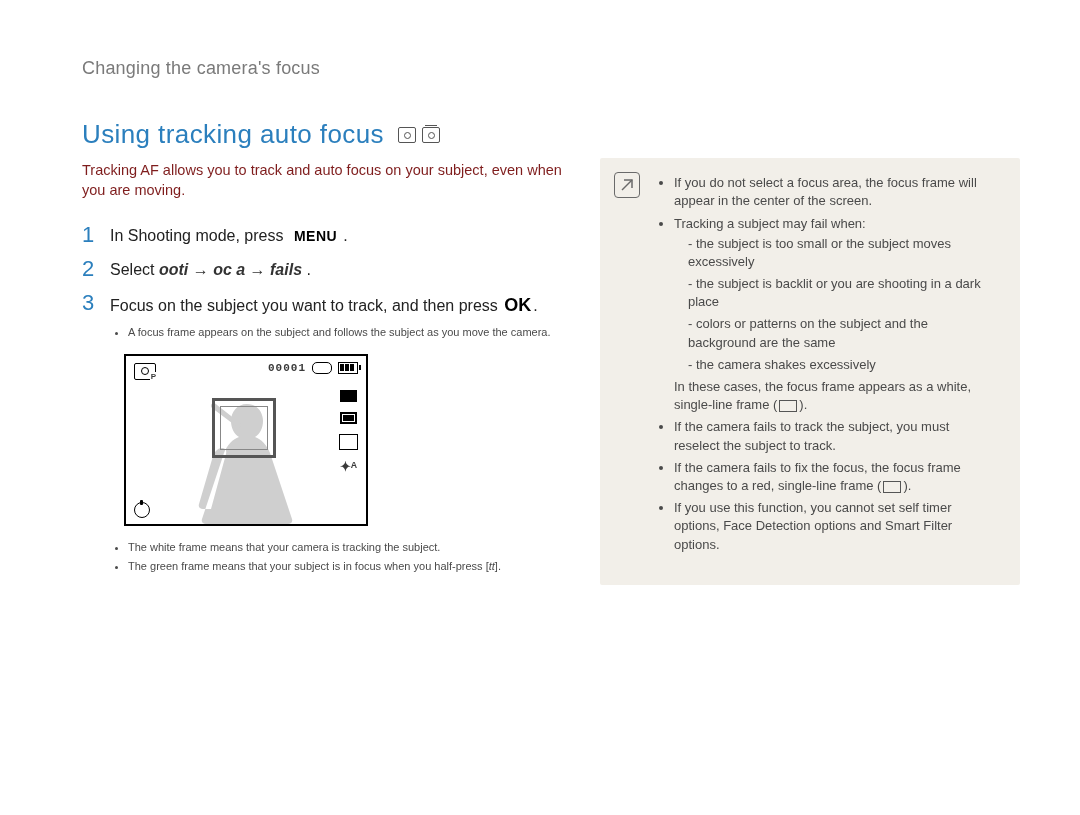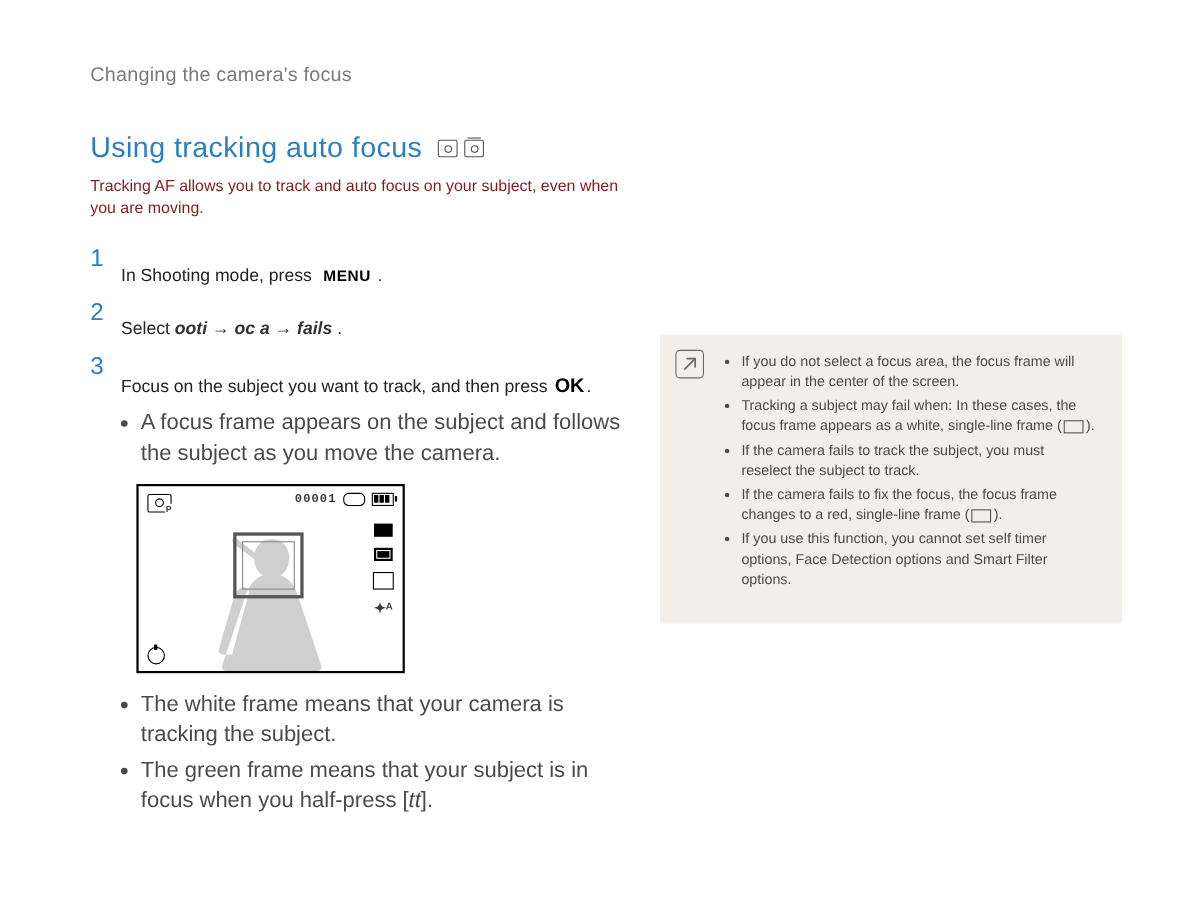--- a/index.html
+++ b/index.html
@@ -22,21 +22,21 @@
   .breadcrumb {
     font-size: 18px;
     color: #7a7a7a;
     font-weight: 300;
     margin-bottom: 40px;
     letter-spacing: 0.2px;
   }
   .columns {
     display: flex;
     gap: 36px;
-    align-items: center;
+    align-items: flex-end;
   }
   .col-left {
     width: 482px;
   }
   .col-right {
     flex: 1;
   }
   .section-title {
     font-size: 26px;
     color: #2b7fbd;
@@ -96,21 +96,20 @@
     width: 28px;
     flex-shrink: 0;
     font-weight: 300;
     line-height: 1.1;
   }
   .step-text {
     font-size: 16px;
     color: #222;
     line-height: 1.4;
     padding-top: 2px;
-    margin-top: 15px;
   }
   .step-text .italic {
     font-style: italic;
     font-weight: 600;
     color: #333;
   }
   .menu-label {
     display: inline-block;
     padding: 0 6px;
     font-weight: 700;
@@ -124,21 +123,21 @@
     font-weight: 700;
     font-family: "Arial Black", Arial, sans-serif;
     font-size: 18px;
     color: #000;
     padding: 0 2px;
   }
   ul.bullets {
     list-style: disc;
     padding-left: 18px;
     margin: 6px 0 10px 28px;
-    font-size: 20px;
+    font-size: 11px;
     color: #4a4a4a;
     line-height: 1.4;
   }
   ul.bullets li { margin-bottom: 4px; }
   .italic-inline { font-style: italic; }
 
   
   .lcd {
     margin: 14px 0 14px 42px;
     width: 244px;
@@ -395,20 +394,26 @@
         <div class="note-icon">
           <svg width="16" height="16" viewBox="0 0 16 16" fill="none" stroke-width="1.5">
             <path d="M3 13 L13 3"></path>
             <path d="M5 3 H13 V11"></path>
           </svg>
         </div>
         <ul>
           <li>If you do not select a focus area, the focus frame will appear in the center of the screen.</li>
           <li>
             <span>Tracking a subject may fail when:</span>
+            <ul class="dash">
+              <li>the subject is too small or the subject moves excessively</li>
+              <li>the subject is backlit or you are shooting in a dark place</li>
+              <li>colors or patterns on the subject and the background are the same</li>
+              <li>the camera shakes excessively</li>
+            </ul>
             <span>
               <span>In these cases, the focus frame appears as a white, single-line frame (</span><span class="inline-box"></span><span>).</span>
             </span>
           </li>
           <li>If the camera fails to track the subject, you must reselect the subject to track.</li>
           <li>
             <span>If the camera fails to fix the focus, the focus frame changes to a red, single-line frame (</span><span class="inline-box"></span><span>).</span>
           </li>
           <li>If you use this function, you cannot set self timer options, Face Detection options and Smart Filter options.</li>
         </ul>

